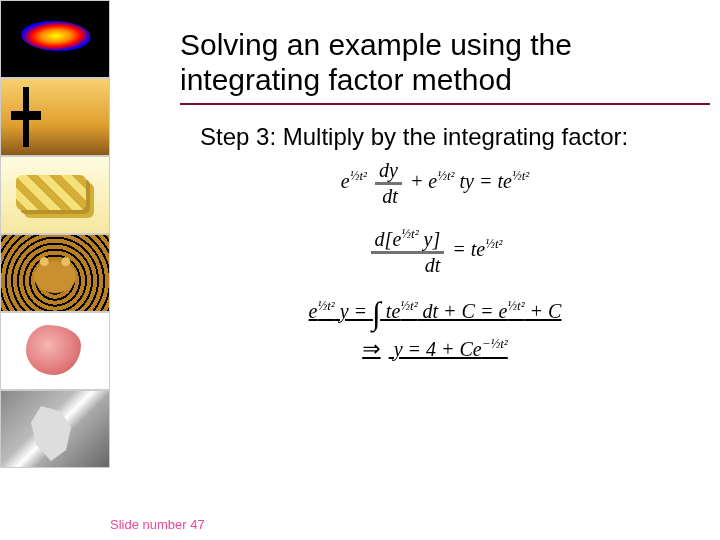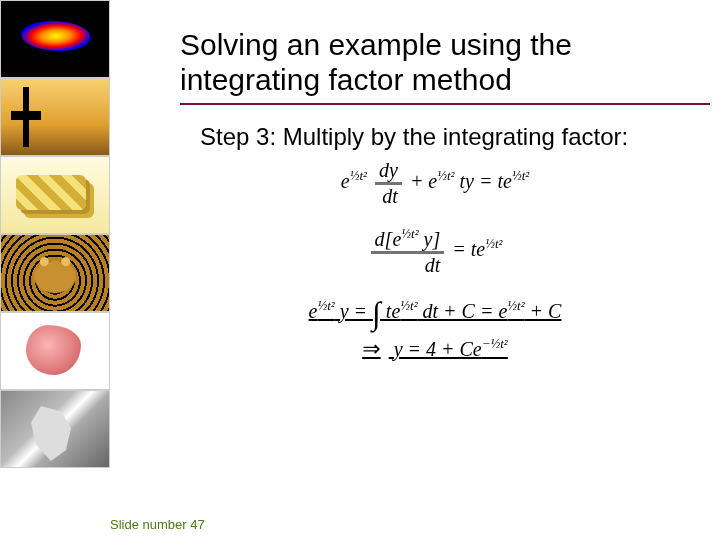--- a/index.html
+++ b/index.html
@@ -118,21 +118,21 @@
   .frac .num { display: block; border-bottom: 3px solid #737373; padding: 0 4px; }
   .frac .den { display: block; padding: 0 4px; text-align: right; }
   .sup { font-size: 0.65em; vertical-align: super; font-style: italic; }
   .int { font-size: 1.6em; font-style: normal; vertical-align: middle; }
   .arrow { font-style: normal; font-size: 1.1em; margin-right: 8px; }
   .footer {
     position: absolute;
     left: 110px;
     bottom: 8px;
     font-size: 13px;
-    color: #4d7c0f;
+    color: #ec4899;
   }
   .eq-line { margin: 4px 0; text-decoration: underline; }
 </style>
 </head>
 <body>
 
 <div class="sidebar">
   <div class="thumb thumb1"></div>
   <div class="thumb thumb2"></div>
   <div class="thumb thumb3"></div>

